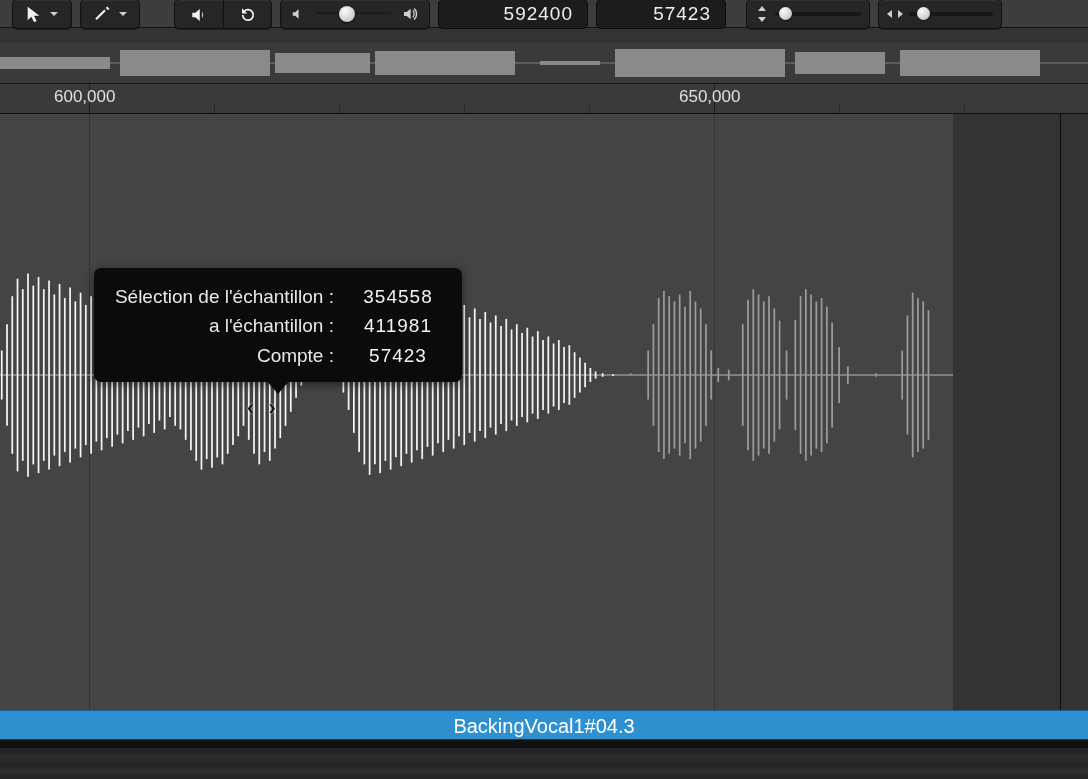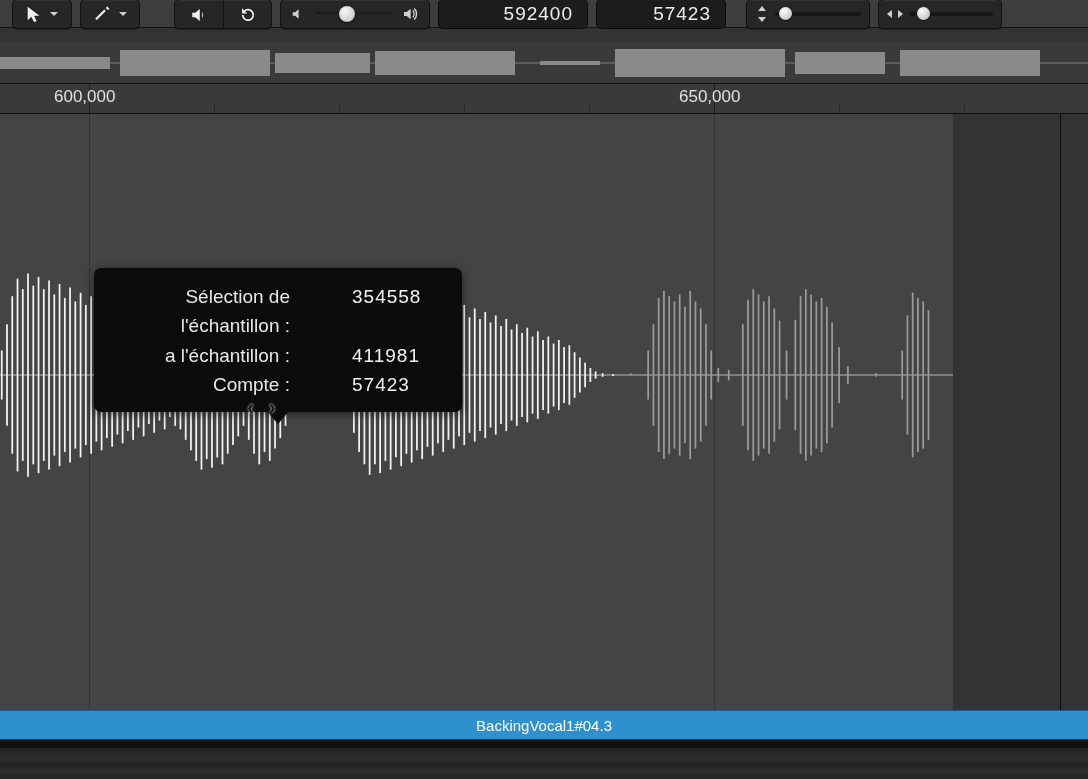--- a/index.html
+++ b/index.html
@@ -105,37 +105,37 @@
   .wavearea svg.wave { position: absolute; inset: 0; }
 
   
   .tooltip {
     position: absolute; background: #0b0b0b; border-radius: 7px; padding: 14px 18px 12px;
     box-shadow: 0 2px 10px rgba(0,0,0,.5);
     color: #f2f2f2; font-size: 19px; width: 368px;
   }
   .tooltip .row { display: flex; justify-content: space-between; align-items: baseline; gap: 18px; line-height: 1.55; }
   .tooltip .row .k { color: #e8e8e8; text-align: right; flex: 1; }
-  .tooltip .row .v { font-variant-numeric: tabular-nums; letter-spacing: 1px; min-width: 92px; text-align: left; margin-left: 44px; }
+  .tooltip .row .v { font-variant-numeric: tabular-nums; letter-spacing: 1px; min-width: 92px; text-align: center; }
   .tooltip .tail {
     position: absolute; bottom: -12px; left: 50%; transform: translateX(-50%);
     width: 0; height: 0; border-left: 12px solid transparent; border-right: 12px solid transparent;
     border-top: 14px solid #0b0b0b;
   }
 
   .resize-cursor {
     position: absolute; color: #141414; font-weight: 700; font-size: 22px; letter-spacing: 4px;
     text-shadow: 0 0 3px rgba(255,255,255,.6), 0 0 1px #fff;
   }
 
   
   .regionbar {
     position: absolute; left: 0; top: 710px; width: 1088px; height: 30px;
     background: #2f90cf;
-    color: #fff; font-size: 15px; text-align: center; line-height: 30px;
+    color: #fff; font-size: 20px; text-align: center; line-height: 30px;
     border-top: 1px solid #1a5d88; border-bottom: 1px solid #0d3a55;
   }
 
   .bottom-strip {
     position: absolute; left: 0; top: 740px; width: 1088px; height: 39px;
     background: repeating-linear-gradient(#2b2b2c 0 7px, #252526 7px 14px);
   }
   .bottom-strip::after{
     content:""; position:absolute; left:0; right:0; top:0; height:8px;
     background:#111;

